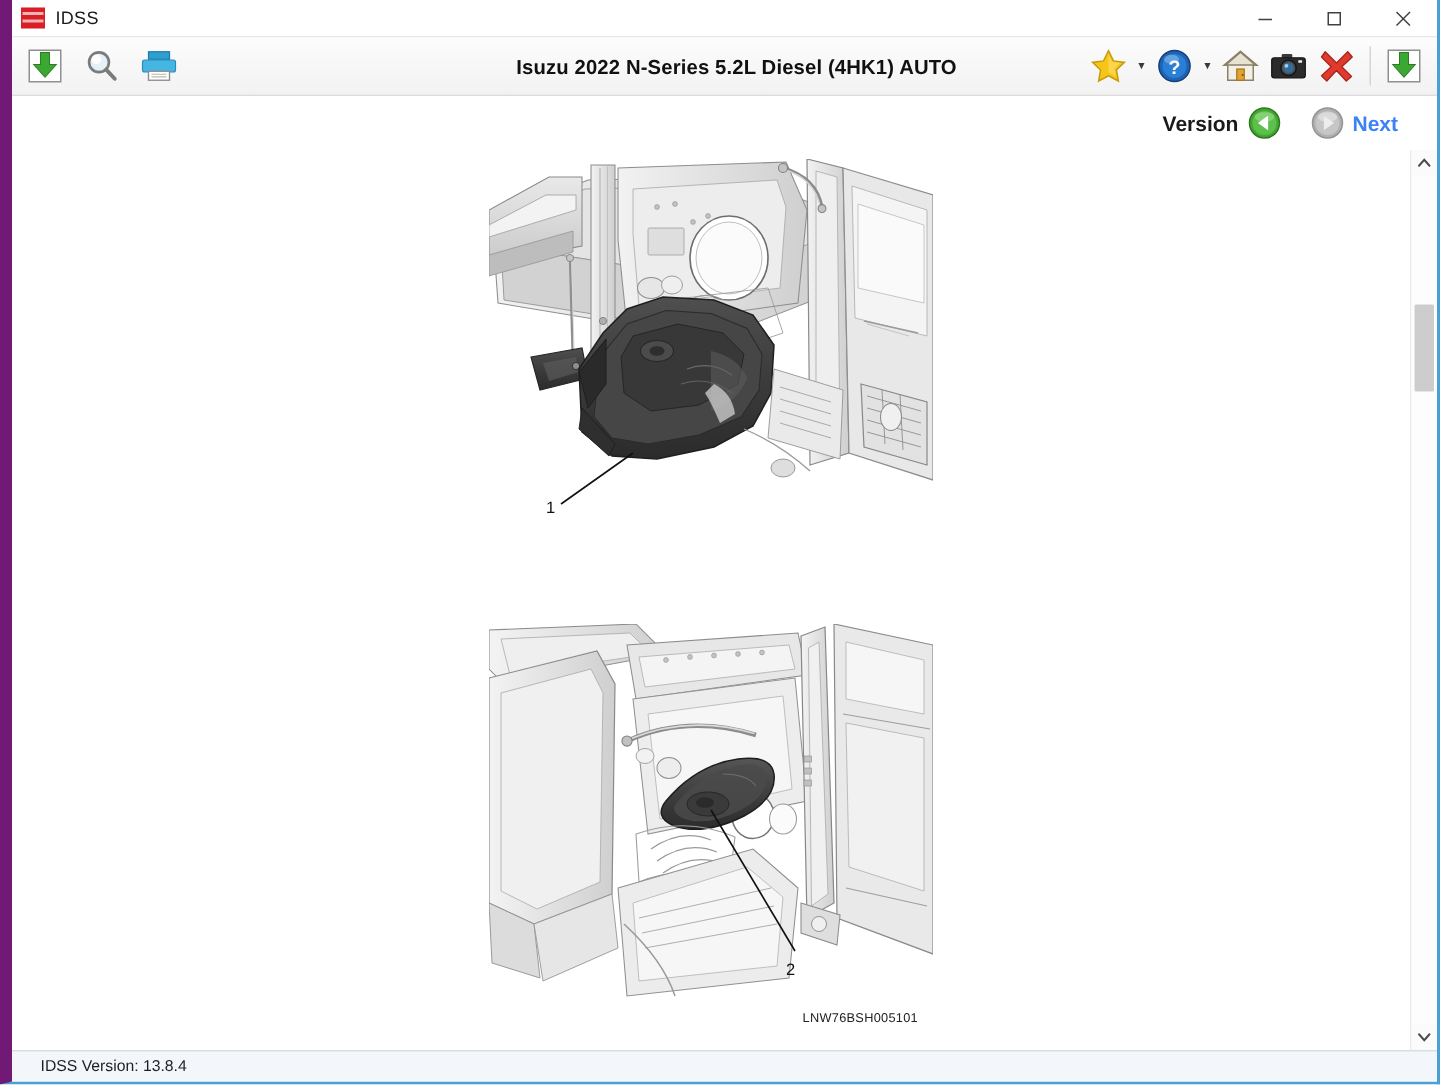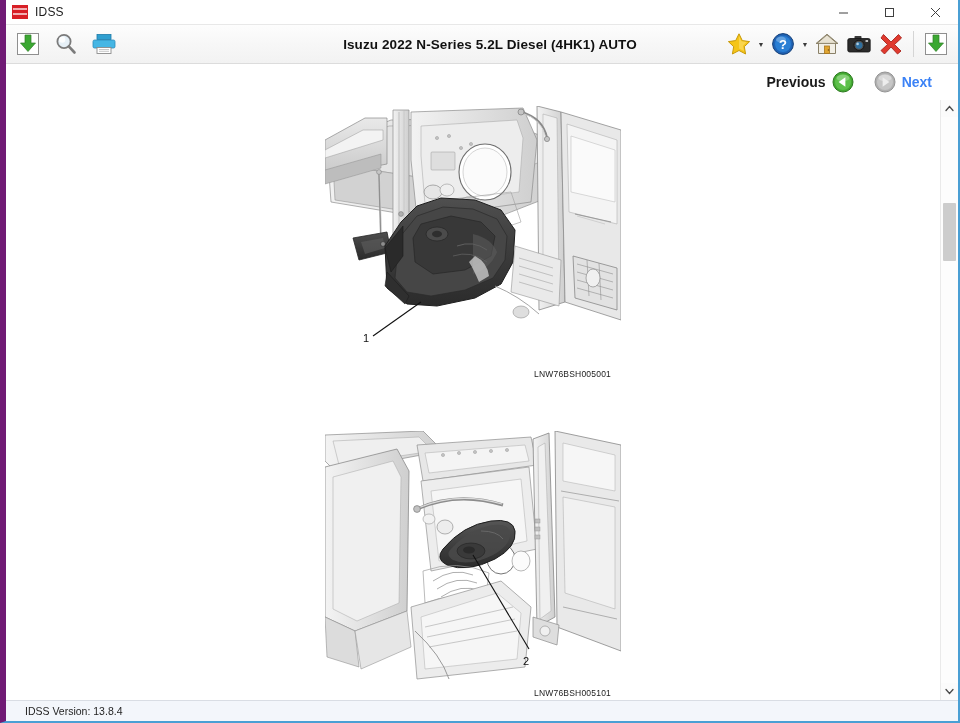--- a/index.html
+++ b/index.html
@@ -12,21 +12,21 @@
     overflow: hidden;
     font-family: "Liberation Sans", sans-serif;
     background: #ffffff;
   }
 
   .app-window {
     position: relative;
     width: 960px;
     height: 723px;
     box-sizing: border-box;
-    border-left: 6px solid #701a75;
+    border-left: 8px solid #701a75;
     border-right: 2px solid #4a9fd4;
     border-bottom: 2px solid #4a9fd4;
     background: #ffffff;
     display: flex;
     flex-direction: column;
   }
 
   
   .title-bar {
     height: 24px;
@@ -361,21 +361,21 @@
       <div class="tb-icon">
         <svg width="26" height="26" viewBox="0 0 26 26">
           <rect x="2.5" y="2.5" width="21" height="21" fill="#ffffff" stroke="#8f8f8f" stroke-width="1"></rect>
           <path d="M10 4 h6 v8 h4.5 L13 20.5 L5.5 12 H10 Z" fill="#3ba832" stroke="#2e7d25" stroke-width="0.7"></path>
         </svg>
       </div>
     </div>
   </div>
 
   <div class="nav-bar">
-    <span class="nav-label">Previous</span>
+    <span class="nav-label">Version</span>
     <div>
       <svg class="nav-arrow" width="22" height="22" viewBox="0 0 22 22">
         <circle cx="11" cy="11" r="10" fill="#43a832" stroke="#2c7a1f" stroke-width="1"></circle>
         <circle cx="11" cy="11" r="8" fill="#5dc04a"></circle>
         <ellipse cx="11" cy="7" rx="6.5" ry="3.2" fill="#ffffff" opacity="0.25"></ellipse>
         <path d="M13.4 6.2 L13.4 15.8 L6.6 11 Z" fill="#ffffff"></path>
       </svg>
     </div>
     <div class="nav-gap"></div>
     <div>
@@ -509,21 +509,20 @@
                 <path d="M194 168 L228 178"></path>
                   <path d="M194 176 L228 186"></path>
               </g>
               <path d="M170 180 q24 10 44 28" fill="none" stroke="#9b9b9b" stroke-width="0.9"></path>
               <ellipse cx="196" cy="206" rx="8" ry="6" fill="#dedede" stroke="#8e8e8e" stroke-width="0.6"></ellipse>
 
               <line x1="48" y1="230" x2="96" y2="196" stroke="#111111" stroke-width="1.1"></line>
               <text x="38" y="236" font-family="Liberation Sans, sans-serif" font-size="11" fill="#111111">1</text>
             </svg>
           </div>
-          <div class="fig-caption">LNW76BSH005001</div>
         </div>
 
         <div class="figure">
           <div class="fig-image">
             <svg viewBox="0 0 296 252" xmlns="http://www.w3.org/2000/svg">
               <defs>
                 <linearGradient id="g2b" x1="0" y1="0" x2="1" y2="0">
                   <stop offset="0%" stop-color="#f3f3f3"></stop>
                     <stop offset="100%" stop-color="#cfcfcf"></stop>
                 </linearGradient>

